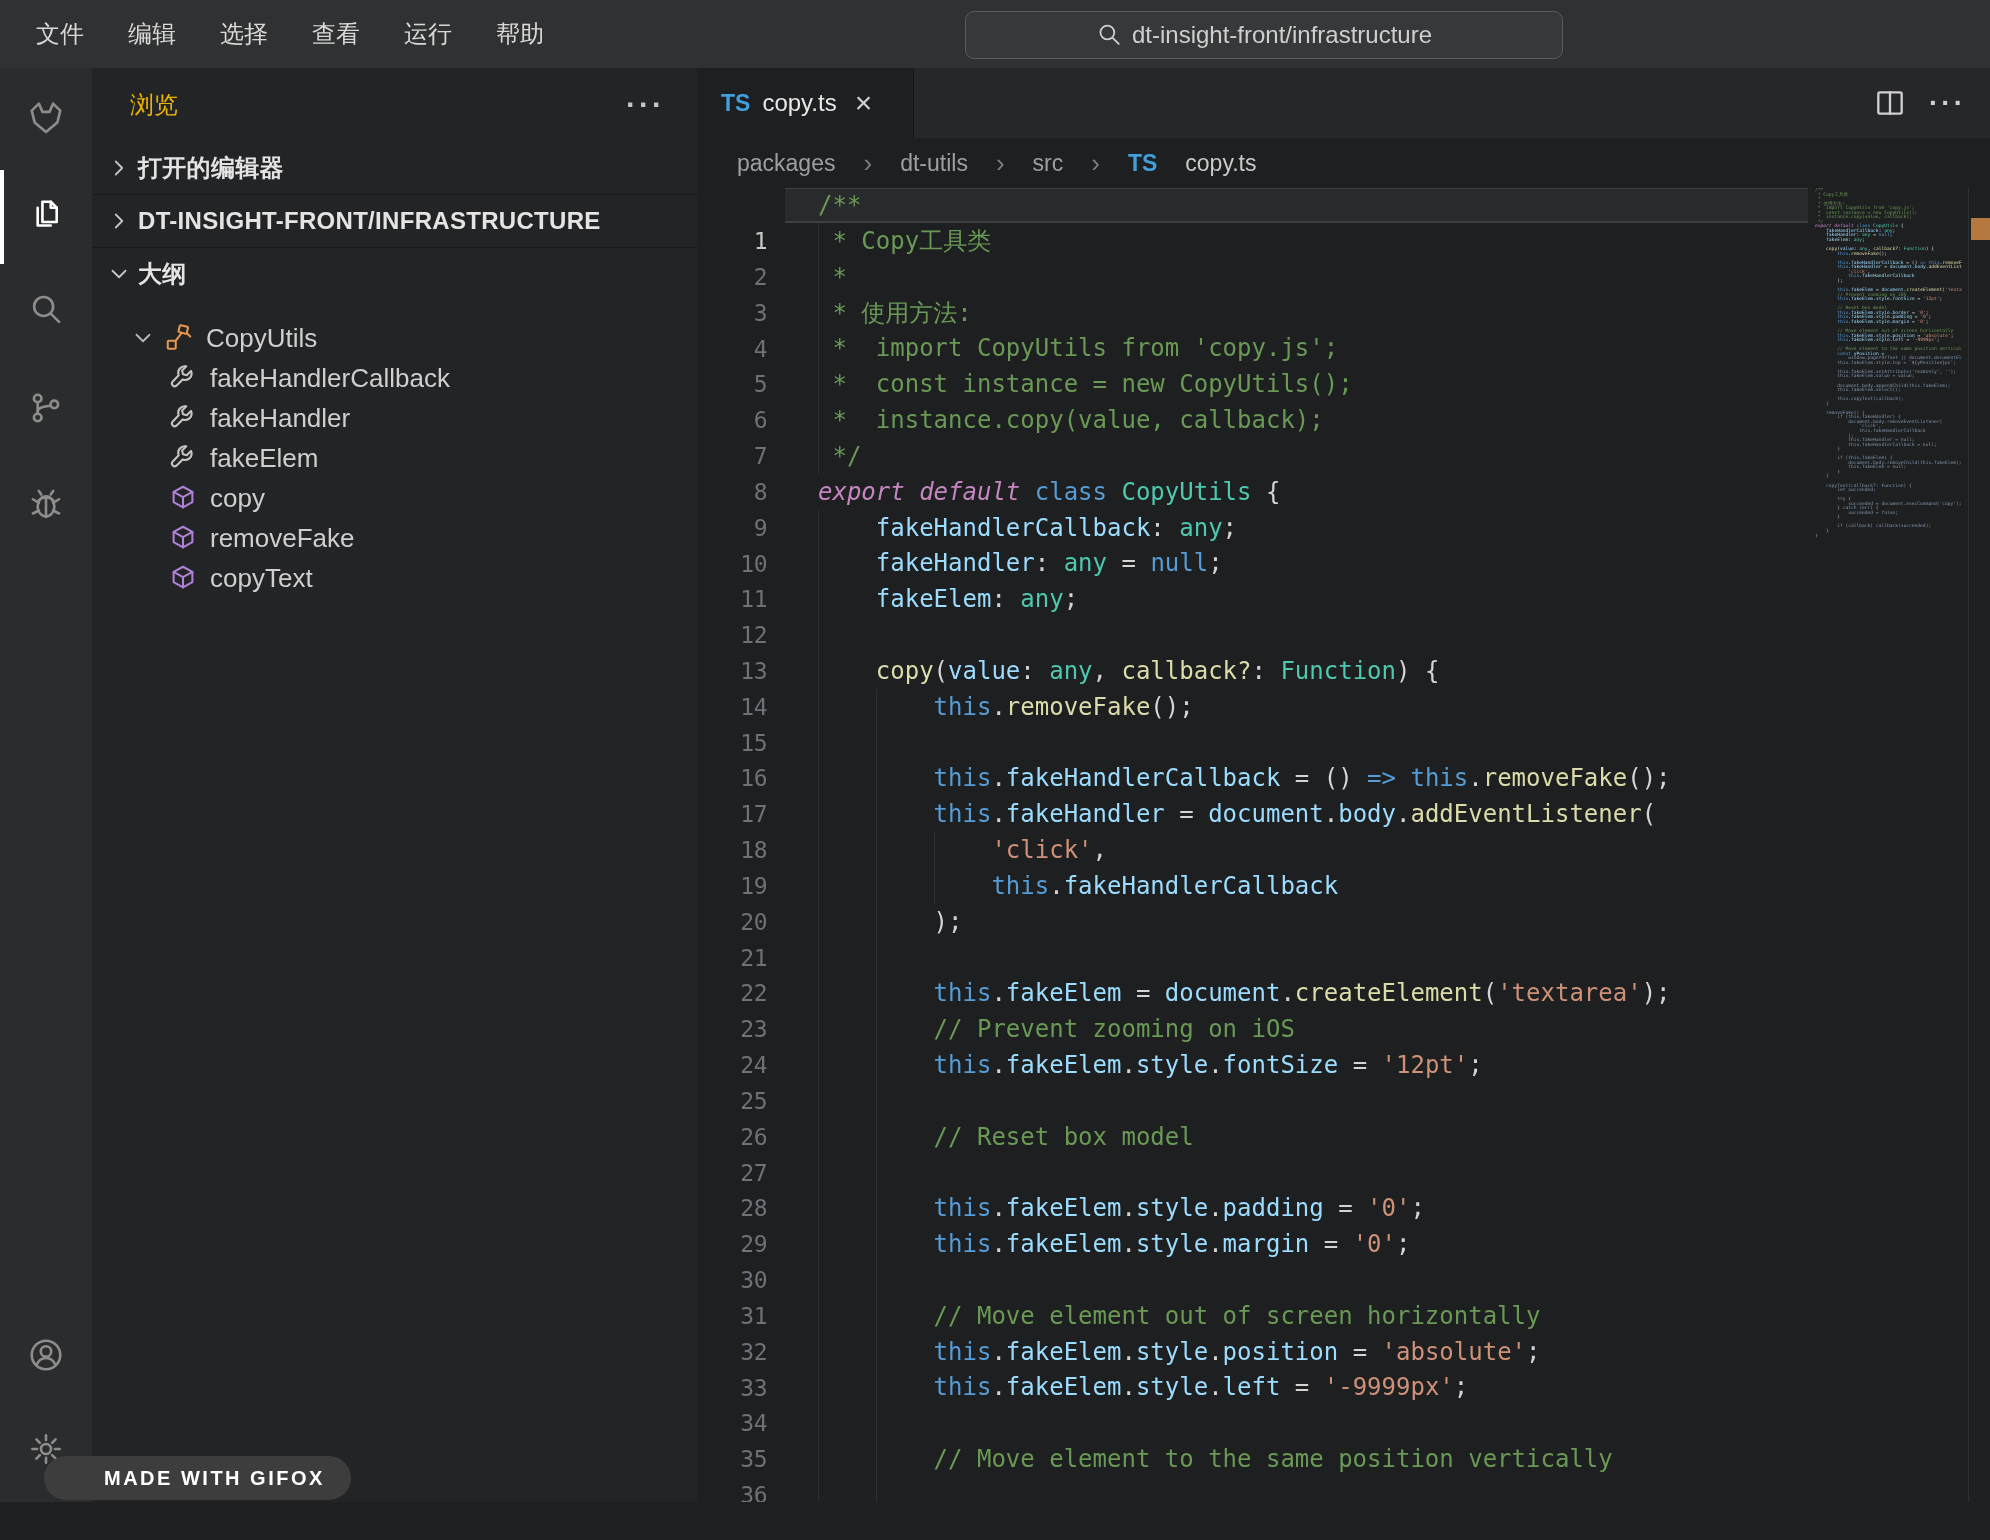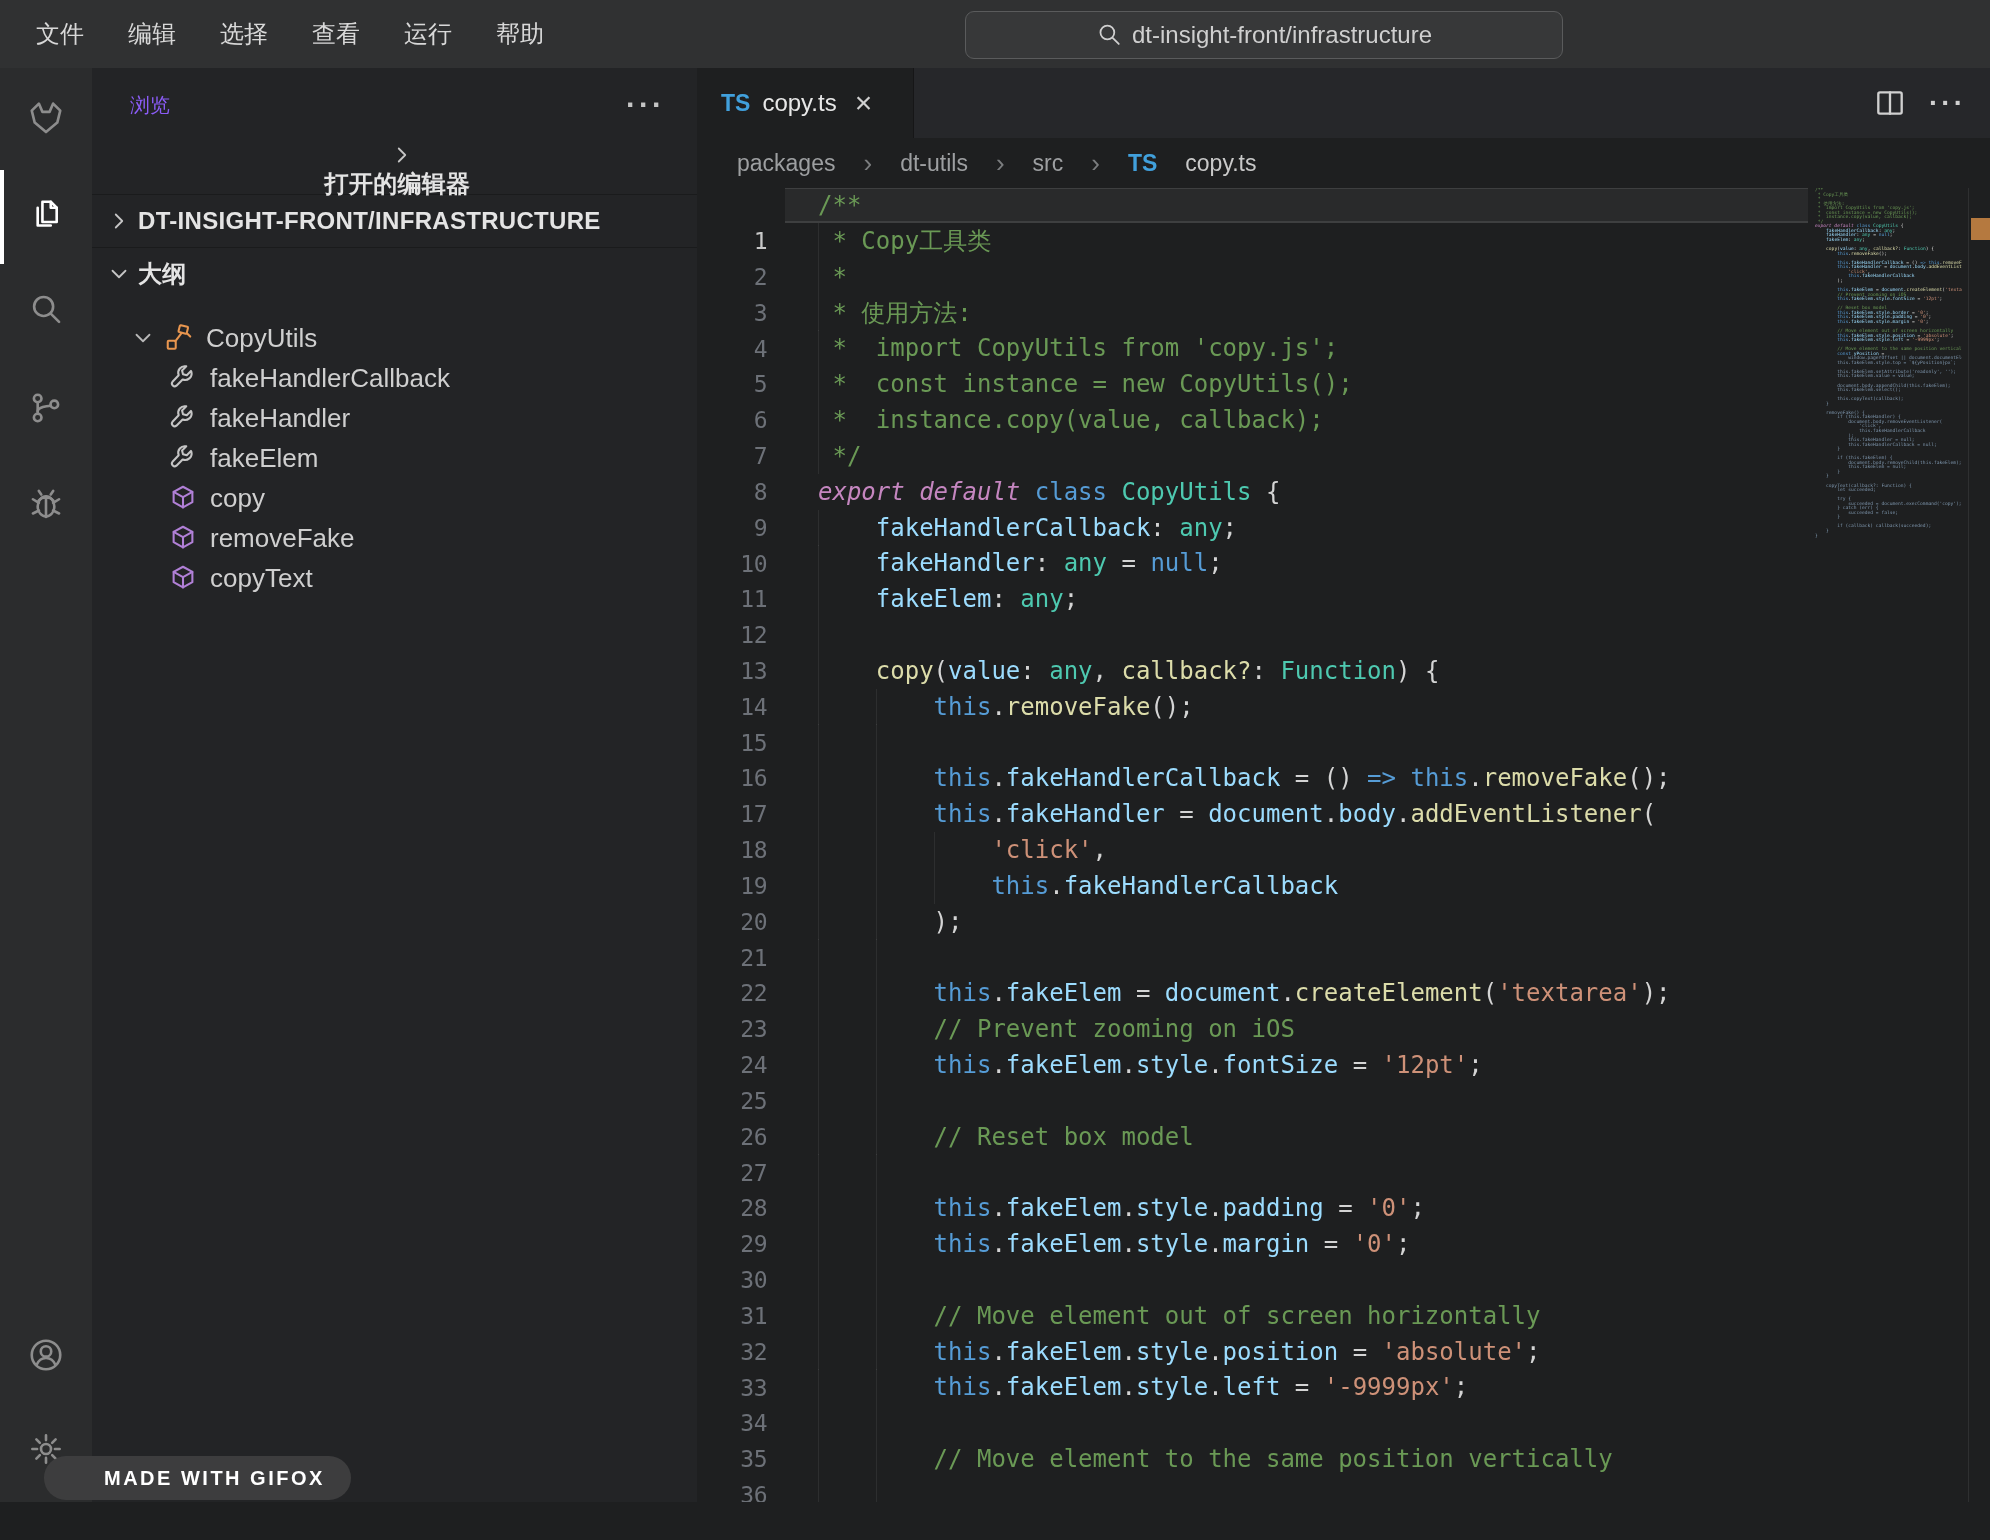--- a/index.html
+++ b/index.html
@@ -20,25 +20,25 @@
 
   
   #activitybar{position:absolute;left:0;top:68px;width:92px;height:1434px;background:#2b2c2d;}
   .act-item{position:absolute;left:0;width:92px;height:66px;display:flex;align-items:center;justify-content:center;color:#8d8d8d;}
   .act-item.active{color:#ffffff;}
   #act-indicator{position:absolute;left:0;top:102px;width:4px;height:94px;background:#ffffff;}
 
   
   #sidebar{position:absolute;left:92px;top:68px;width:605px;height:1434px;background:#232426;}
   .sb-header{position:absolute;left:0;top:0;width:100%;height:74px;display:flex;align-items:center;}
-  .sb-title{margin-left:38px;font-size:20px;color:#8b5cf6;}
+  .sb-title{margin-left:38px;font-size:24px;color:#eab308;}
   .sb-more{position:absolute;right:32px;top:0;line-height:74px;font-size:30px;font-weight:bold;color:#c5c5c5;letter-spacing:3px;}
   #sb-sections{position:absolute;left:0;top:74px;width:100%;}
   .sb-section{height:52px;display:flex;align-items:center;border-top:1px solid #1a1b1c;}
-  .sb-section:first-child{border-top:none;flex-direction:column;}
+  .sb-section:first-child{border-top:none;}
   .sb-section .chev{margin-left:14px;color:#c5c5c5;}
   .sb-section .lbl{margin-left:6px;font-size:24px;font-weight:700;color:#e4e4e4;letter-spacing:.3px;white-space:nowrap;}
   #outline-tree{position:absolute;left:0;top:250px;width:100%;}
   .tree-row{height:40px;display:flex;align-items:center;}
   .tree-row .chev{width:30px;margin-left:38px;color:#b8b8b8;}
   .tree-row .spacer{width:30px;margin-left:38px;}
   .tree-row .sym{width:30px;height:30px;margin-left:8px;}
   .tree-row .lbl{margin-left:12px;font-size:26px;color:#cfcfcf;white-space:nowrap;}
   .sym.cls{color:var(--class-icon);}
   .sym.wrench{color:#c5c5c5;}

